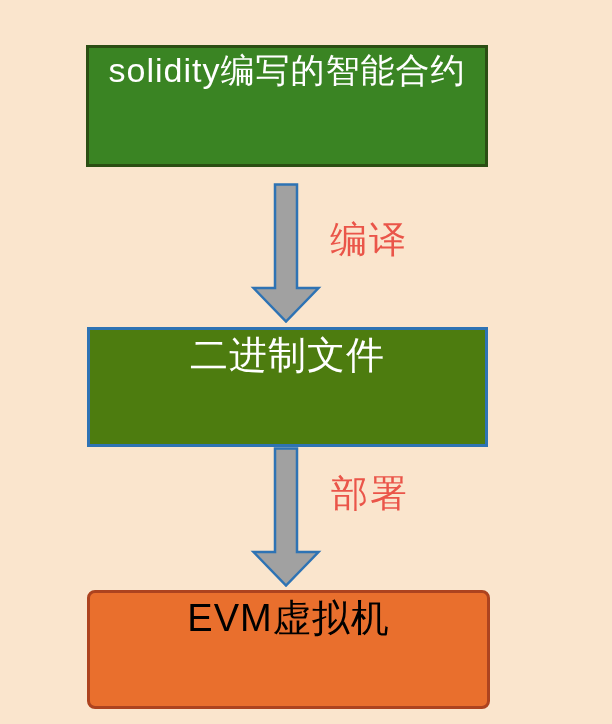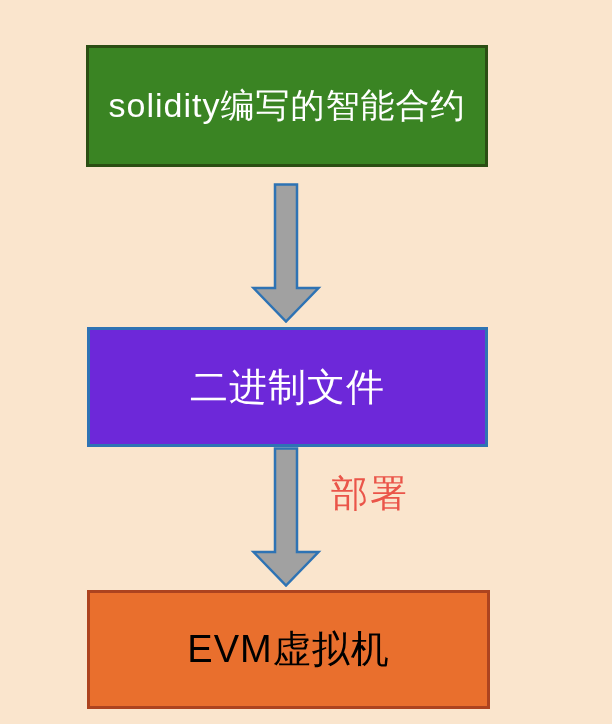--- a/index.html
+++ b/index.html
@@ -8,41 +8,41 @@
     width: 612px;
     height: 724px;
     background: #fae5cd;
     font-family: "Liberation Sans", "DejaVu Sans", sans-serif;
     overflow: hidden;
   }
   .node {
     position: absolute;
     box-sizing: border-box;
     display: flex;
-    align-items: center;
     justify-content: center;
     border: 3px solid;
     text-align: center;
     letter-spacing: 1px;
     font-weight: 500;
   }
   .node-solidity {
     left: 86px; top: 45px; width: 402px; height: 122px;
     background: #3a8423; border-color: #2b4e13; color: #ffffff;
     font-size: 34px;
   }
   .node-binary {
     left: 87px; top: 327px; width: 401px; height: 120px;
-    background: #6d28d9; border-color: #2e73b4; color: #ffffff;
+    background: #4d7c0f; border-color: #2e73b4; color: #ffffff;
     font-size: 38px;
   }
   .node-evm {
     left: 87px; top: 590px; width: 403px; height: 119px;
     background: #e96f2d; border-color: #ad431f; color: #000000;
     font-size: 38px;
+    border-radius: 8px;
   }
   .arrow {
     position: absolute;
     left: 250px;
     width: 72px;
     height: 140px;
   }
   .arrow-1 { top: 183px; }
   .arrow-2 { top: 447px; }
   .arrow polygon {
@@ -69,20 +69,21 @@
 <div class="canvas">
 
   <div class="node node-solidity">
     <span>solidity编写的智能合约</span>
   </div>
 
   <svg class="arrow arrow-1" viewBox="0 0 72 140" xmlns="http://www.w3.org/2000/svg">
     <polygon points="25,1.5 47,1.5 47,105 68.5,105 36,138.5 3.5,105 25,105"></polygon>
   </svg>
 
+  <div class="edge-label edge-label-1">编译</div>
 
   <div class="node node-binary">
     <span>二进制文件</span>
   </div>
 
   <svg class="arrow arrow-2" viewBox="0 0 72 140" xmlns="http://www.w3.org/2000/svg">
     <polygon points="25,1.5 47,1.5 47,105 68.5,105 36,138.5 3.5,105 25,105"></polygon>
   </svg>
 
   <div class="edge-label edge-label-2">部署</div>

